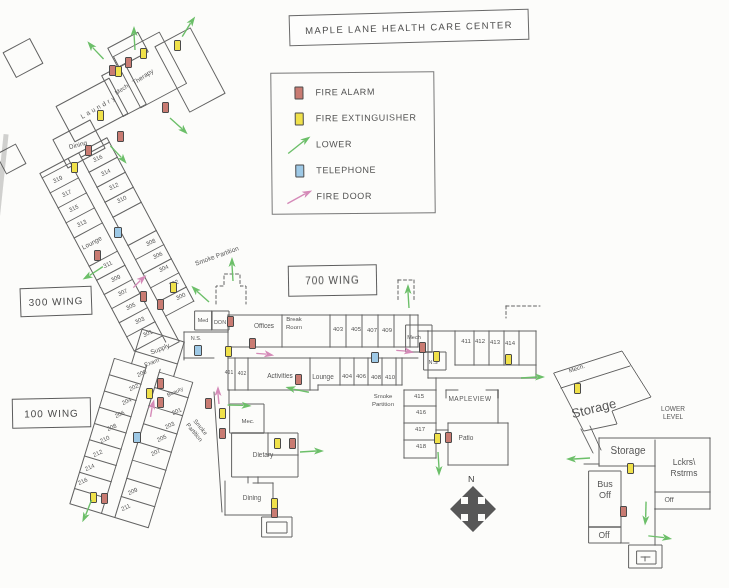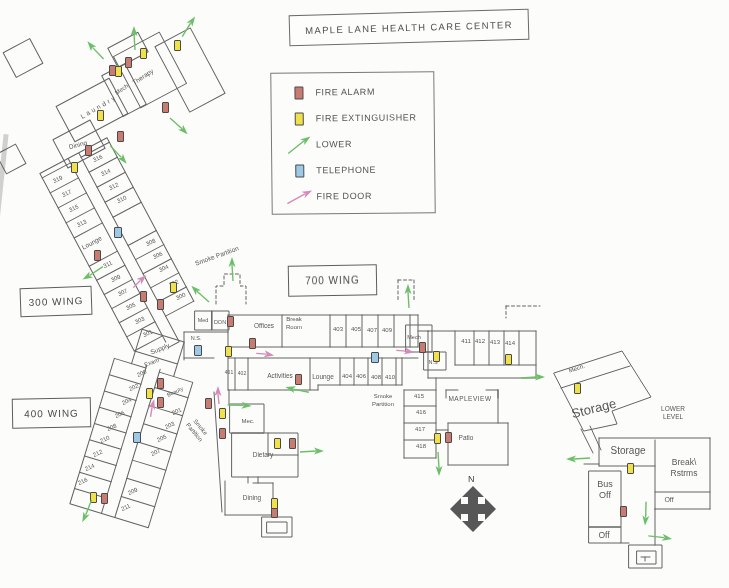--- a/index.html
+++ b/index.html
@@ -157,21 +157,21 @@
           </svg>
         </span>
       <span class="lg-label">FIRE DOOR</span>
     </div>
   </div>
 
   <div class="wing-box" id="wing300">
       <span>300 WING</span>
     </div>
   <div class="wing-box" id="wing200">
-      <span>400 WING</span>
+      <span>100 WING</span>
     </div>
   <div class="wing-box" id="wing400">
       <span>700 WING</span>
     </div>
 
   <div class="compass-n">N</div>
 
   <div id="plan">
       <div class="lbl" style="left: 143px; top: 77px; font-size: 6.5px; transform: translate(-50%, -50%) rotate(-33deg);">Therapy</div>
       <div class="lbl" style="left: 122px; top: 90px; font-size: 6px; transform: translate(-50%, -50%) rotate(-33deg);">Mech</div>
@@ -251,21 +251,21 @@
       <div class="lbl" style="left: 197px; top: 430px; font-size: 6px; transform: translate(-50%, -50%) rotate(50deg);">Smoke
 Partition</div>
       <div class="lbl" style="left: 248px; top: 422px; font-size: 6px; transform: translate(-50%, -50%) rotate(0deg);">Mec.</div>
       <div class="lbl" style="left: 263px; top: 455px; font-size: 6.5px; transform: translate(-50%, -50%) rotate(0deg);">Dietary</div>
       <div class="lbl" style="left: 252px; top: 498px; font-size: 6.5px; transform: translate(-50%, -50%) rotate(0deg);">Dining</div>
       <div class="lbl" style="left: 577px; top: 369px; font-size: 6px; transform: translate(-50%, -50%) rotate(-18deg);">Mech.</div>
       <div class="lbl" style="left: 594px; top: 409px; font-size: 13px; transform: translate(-50%, -50%) rotate(-14deg);">Storage</div>
       <div class="lbl" style="left: 673px; top: 413px; font-size: 6.5px; transform: translate(-50%, -50%) rotate(0deg);">LOWER
 LEVEL</div>
       <div class="lbl" style="left: 628px; top: 451px; font-size: 10px; transform: translate(-50%, -50%) rotate(0deg);">Storage</div>
-      <div class="lbl" style="left: 684px; top: 468px; font-size: 8.5px; transform: translate(-50%, -50%) rotate(0deg);">Break\
+      <div class="lbl" style="left: 684px; top: 468px; font-size: 8.5px; transform: translate(-50%, -50%) rotate(0deg);">Lckrs\
 Rstrms</div>
       <div class="lbl" style="left: 605px; top: 490px; font-size: 9px; transform: translate(-50%, -50%) rotate(0deg);">Bus
 Off</div>
       <div class="lbl" style="left: 604px; top: 535px; font-size: 8.5px; transform: translate(-50%, -50%) rotate(0deg);">Off</div>
       <div class="lbl" style="left: 669px; top: 500px; font-size: 7px; transform: translate(-50%, -50%) rotate(0deg);">Off</div>
       <span class="mk" style="width: 7px; height: 11px; background: rgb(201, 123, 114); left: 108.5px; top: 64.5px;"></span>
       <span class="mk" style="width: 7px; height: 11px; background: rgb(201, 123, 114); left: 124.5px; top: 56.5px;"></span>
       <span class="mk" style="width: 7px; height: 11px; background: rgb(201, 123, 114); left: 161.5px; top: 101.5px;"></span>
       <span class="mk" style="width: 7px; height: 11px; background: rgb(201, 123, 114); left: 116.5px; top: 130.5px;"></span>
       <span class="mk" style="width: 7px; height: 11px; background: rgb(201, 123, 114); left: 84.5px; top: 144.5px;"></span>

